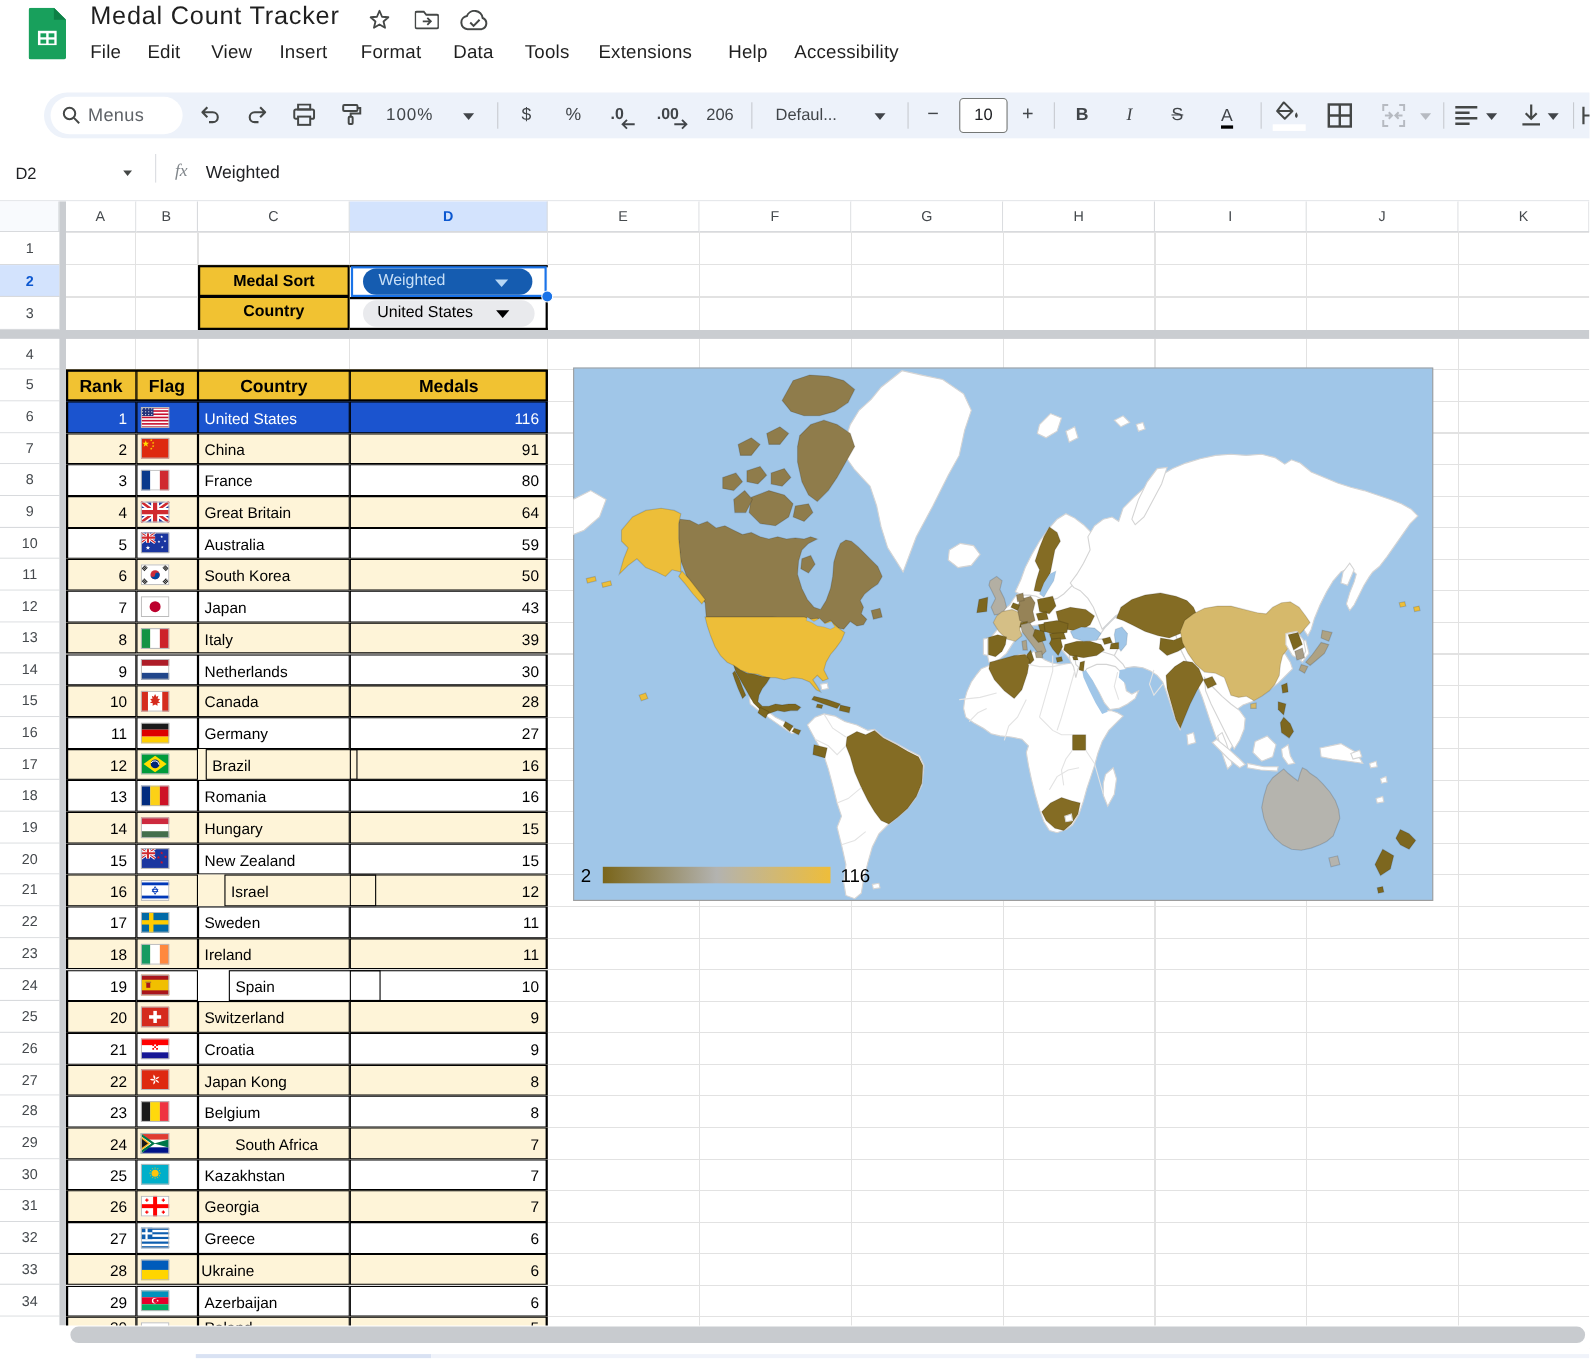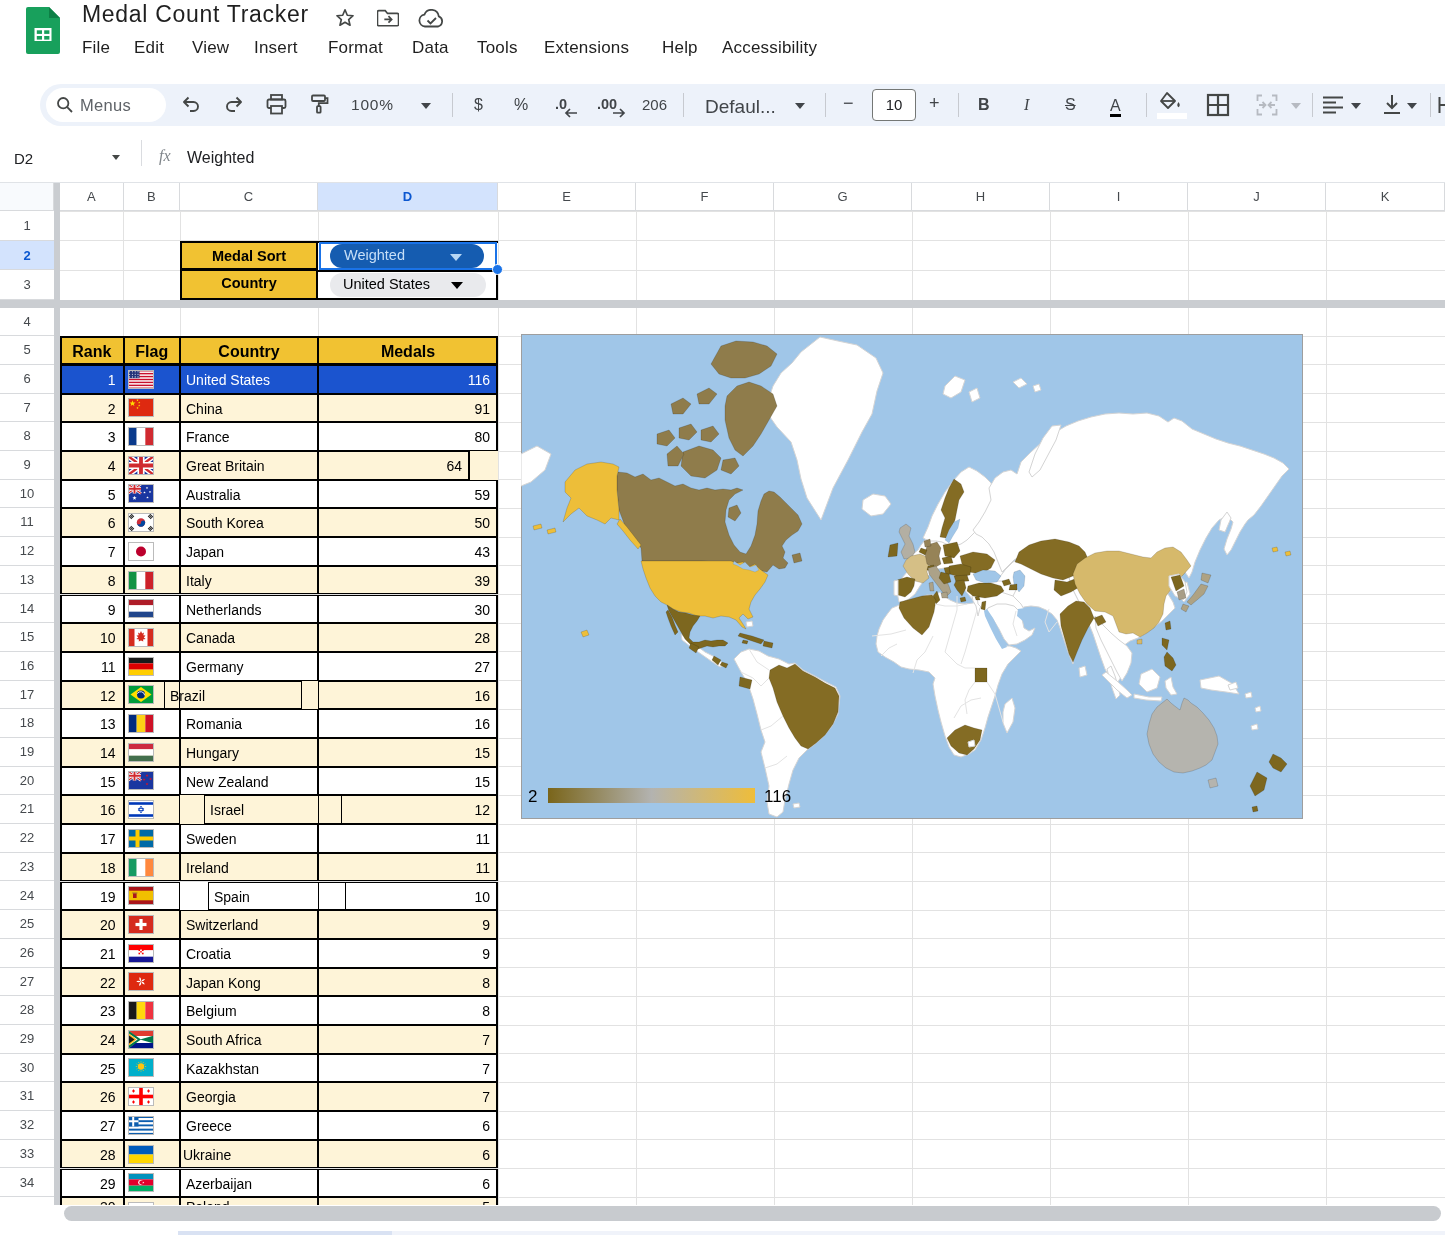--- a/index.html
+++ b/index.html
@@ -8,21 +8,21 @@
 #page { position:relative; width:1445px; height:1235px; background:#fff; }
 .abs { position:absolute; }
 
 
 #title { position:absolute; left:82px; top:1px; font-size:23px; color:#1f1f1f; letter-spacing:0.7px;}
 .menu { position:absolute; top:38px; font-size:17px; color:#1f1f1f; letter-spacing:0.2px; }
 
 
 #toolbar { position:absolute; left:40px; top:84px; width:1425px; height:42px;
   background:#edf2fa; border-radius:21px 0 0 21px; }
-.tbtxt { position:absolute; color:#414549; font-size:19px; top:96px; }
+.tbtxt { position:absolute; color:#414549; font-size:15px; top:96px; }
 .tbdiv { position:absolute; width:1px; height:24px; top:93px; background:#c7cad0; }
 .dd { position:absolute; width:0; height:0; border-left:5px solid transparent;
   border-right:5px solid transparent; border-top:6px solid #414549; top:103px; }
 
 
 #fbar { position:absolute; left:0; top:126px; width:1445px; height:57px; background:#fff; }
 
 
 #sheet { position:absolute; left:0; top:183px; width:1445px; height:1052px; overflow:hidden; }
 .colhdr { position:absolute; top:0; height:28px; background:#fff; border-right:1px solid #d8dadd;
@@ -333,21 +333,21 @@
 <div class="cell" style="left:60px;top:268.0px;width:63.5px;height:28.7px;border:1px solid #000;border-left:2px solid #000;color:#000;text-align:right;line-height:29px;padding-right:7px;">4</div>
 <div class="cell" style="left:123.5px;top:268.0px;width:56.5px;height:28.7px;border:1px solid #000;text-align:left;padding-left:3px;line-height:25px;"><svg width="26" height="19" viewBox="0 0 26 19" style="vertical-align:middle">
           <rect x="0" y="0" width="26" height="19" fill="#1a36a0"></rect>
           <path d="M0 0 L26 19 M26 0 L0 19" stroke="#fff" stroke-width="5.3"></path>
           <path d="M0 0 L26 19 M26 0 L0 19" stroke="#d02a30" stroke-width="2.3"></path>
           <path d="M13.0 0 V19 M0 9.5 H26" stroke="#fff" stroke-width="7.2"></path>
           <path d="M13.0 0 V19 M0 9.5 H26" stroke="#d02a30" stroke-width="3.8"></path>
           <rect x="0.5" y="0.5" width="25" height="18" fill="none" stroke="#bbb" stroke-width="1"></rect>
         </svg></div>
 <div class="cell" style="left:180px;top:268.0px;width:138px;height:28.7px;border:1px solid #000;color:#000;line-height:29px;padding-left:5px;">Great Britain</div>
-<div class="cell" style="left:318px;top:268.0px;width:152px;height:28.7px;border:1px solid #000;border-right:2px solid #000;color:#000;text-align:right;line-height:29px;padding-right:6px;">64</div>
+<div class="cell" style="left:318px;top:268.0px;width:180px;height:28.7px;border:1px solid #000;border-right:2px solid #000;color:#000;text-align:right;line-height:29px;padding-right:6px;">64</div>
 <div style="position:absolute;left:60px;top:296.7px;width:438px;height:28.7px;background:#fff;"></div>
 <div class="cell" style="left:60px;top:296.7px;width:63.5px;height:28.7px;border:1px solid #000;border-left:2px solid #000;color:#000;text-align:right;line-height:29px;padding-right:7px;">5</div>
 <div class="cell" style="left:123.5px;top:296.7px;width:56.5px;height:28.7px;border:1px solid #000;text-align:left;padding-left:3px;line-height:25px;"><svg width="26" height="19" viewBox="0 0 26 19" style="vertical-align:middle">
           <rect width="26" height="19" fill="#1a36a0"></rect>
           <rect x="0" y="0" width="13" height="9.5" fill="#1a36a0"></rect>
           <path d="M0 0 L13 9.5 M13 0 L0 9.5" stroke="#fff" stroke-width="2.7"></path>
           <path d="M0 0 L13 9.5 M13 0 L0 9.5" stroke="#d02a30" stroke-width="1.1"></path>
           <path d="M6.5 0 V9.5 M0 4.75 H13" stroke="#fff" stroke-width="3.6"></path>
           <path d="M6.5 0 V9.5 M0 4.75 H13" stroke="#d02a30" stroke-width="1.9"></path>
           <polygon points="6.50,11.80 7.04,13.25 8.59,13.32 7.38,14.29 7.79,15.78 6.50,14.92 5.21,15.78 5.62,14.29 4.41,13.32 5.96,13.25" fill="#fff"></polygon>
@@ -441,21 +441,21 @@
 <div class="cell" style="left:318px;top:468.9px;width:180px;height:28.7px;border:1px solid #000;border-right:2px solid #000;color:#000;text-align:right;line-height:29px;padding-right:6px;">27</div>
 <div style="position:absolute;left:60px;top:497.6px;width:438px;height:28.7px;background:#fef4d8;"></div>
 <div class="cell" style="left:60px;top:497.6px;width:63.5px;height:28.7px;border:1px solid #000;border-left:2px solid #000;color:#000;text-align:right;line-height:29px;padding-right:7px;">12</div>
 <div class="cell" style="left:123.5px;top:497.6px;width:56.5px;height:28.7px;border:1px solid #000;text-align:left;padding-left:3px;line-height:25px;"><svg width="26" height="19" viewBox="0 0 26 19" style="vertical-align:middle">
           <rect width="26" height="19" fill="#009c3b"></rect>
           <polygon points="13,2 23.5,9.5 13,17 2.5,9.5" fill="#ffdf00"></polygon>
           <circle cx="13" cy="9.5" r="4" fill="#002776"></circle>
           <path d="M9.3 8.6 a4 4 0 0 1 7.4 1.8" fill="none" stroke="#fff" stroke-width="0.9"></path>
           <rect x="0.5" y="0.5" width="25" height="18" fill="none" stroke="#bbb" stroke-width="1"></rect>
         </svg></div>
-<div class="cell" style="left:164px;top:497.6px;width:138px;height:28.7px;border:1px solid #000;color:#000;line-height:29px;padding-left:5px;">Brazil</div>
+<div class="cell" style="left:187px;top:497.6px;width:138px;height:28.7px;border:1px solid #000;color:#000;line-height:29px;padding-left:5px;">Brazil</div>
 <div class="cell" style="left:318px;top:497.6px;width:180px;height:28.7px;border:1px solid #000;border-right:2px solid #000;color:#000;text-align:right;line-height:29px;padding-right:6px;">16</div>
 <div style="position:absolute;left:60px;top:526.3px;width:438px;height:28.7px;background:#fff;"></div>
 <div class="cell" style="left:60px;top:526.3px;width:63.5px;height:28.7px;border:1px solid #000;border-left:2px solid #000;color:#000;text-align:right;line-height:29px;padding-right:7px;">13</div>
 <div class="cell" style="left:123.5px;top:526.3px;width:56.5px;height:28.7px;border:1px solid #000;text-align:left;padding-left:3px;line-height:25px;"><svg width="26" height="19" viewBox="0 0 26 19" style="vertical-align:middle">
           <rect x="0.00" y="0" width="8.67" height="19" fill="#002b7f"></rect>
           <rect x="8.67" y="0" width="8.67" height="19" fill="#fcd116"></rect>
           <rect x="17.33" y="0" width="8.67" height="19" fill="#ce1126"></rect>
           <rect x="0.5" y="0.5" width="25" height="18" fill="none" stroke="#bbb" stroke-width="1"></rect>
         </svg></div>
 <div class="cell" style="left:180px;top:526.3px;width:138px;height:28.7px;border:1px solid #000;color:#000;line-height:29px;padding-left:5px;">Romania</div>
@@ -596,21 +596,21 @@
           <path d="M0 -1 L12.5 9.5 L0 20 L26 20 L26 12.5 L14.5 9.5 L26 6.5 L26 -1 Z" fill="none"></path>
           <path d="M-1 2.2 L9.7 9.5 L-1 16.8 L-1 19.5 L13 9.5 L-1 -0.5 Z" fill="#007749"></path>
           <path d="M-1 2 L8.5 9.5 L-1 17 Z" fill="#ffb81c"></path>
           <path d="M-1 4 L6.5 9.5 L-1 15 Z" fill="#1a1a1a"></path>
           <path d="M12 9 h14 v1 h-14 Z" fill="none"></path>
           <polygon points="11,9.5 26,5.2 26,13.8" fill="none"></polygon>
           <polygon points="12,9.5 26,5.6 26,13.4" fill="#007749"></polygon>
           <polygon points="14.8,9.5 26,6.8 26,12.2" fill="#fff" opacity="0"></polygon>
           <rect x="0.5" y="0.5" width="25" height="18" fill="none" stroke="#bbb" stroke-width="1"></rect>
         </svg></div>
-<div class="cell" style="left:180px;top:842.0px;width:138px;height:28.7px;border:1px solid #000;color:#000;line-height:29px;padding-left:5px;">South Africa</div>
+<div class="cell" style="left:180px;top:842.0px;width:138px;height:28.7px;border:1px solid #000;color:#000;line-height:29px;padding-left:5px;text-align:center;">South Africa</div>
 <div class="cell" style="left:318px;top:842.0px;width:180px;height:28.7px;border:1px solid #000;border-right:2px solid #000;color:#000;text-align:right;line-height:29px;padding-right:6px;">7</div>
 <div style="position:absolute;left:60px;top:870.7px;width:438px;height:28.7px;background:#fff;"></div>
 <div class="cell" style="left:60px;top:870.7px;width:63.5px;height:28.7px;border:1px solid #000;border-left:2px solid #000;color:#000;text-align:right;line-height:29px;padding-right:7px;">25</div>
 <div class="cell" style="left:123.5px;top:870.7px;width:56.5px;height:28.7px;border:1px solid #000;text-align:left;padding-left:3px;line-height:25px;"><svg width="26" height="19" viewBox="0 0 26 19" style="vertical-align:middle">
           <rect width="26" height="19" fill="#00afca"></rect>
           <circle cx="13" cy="8.5" r="3.2" fill="#fec50c"></circle>
           <g stroke="#fec50c" stroke-width="0.7">
             <line x1="17.0" y1="8.5" x2="18.2" y2="8.5"></line>
             <line x1="16.5" y1="10.5" x2="17.5" y2="11.1"></line>
             <line x1="15.0" y1="12.0" x2="15.6" y2="13.0"></line>

